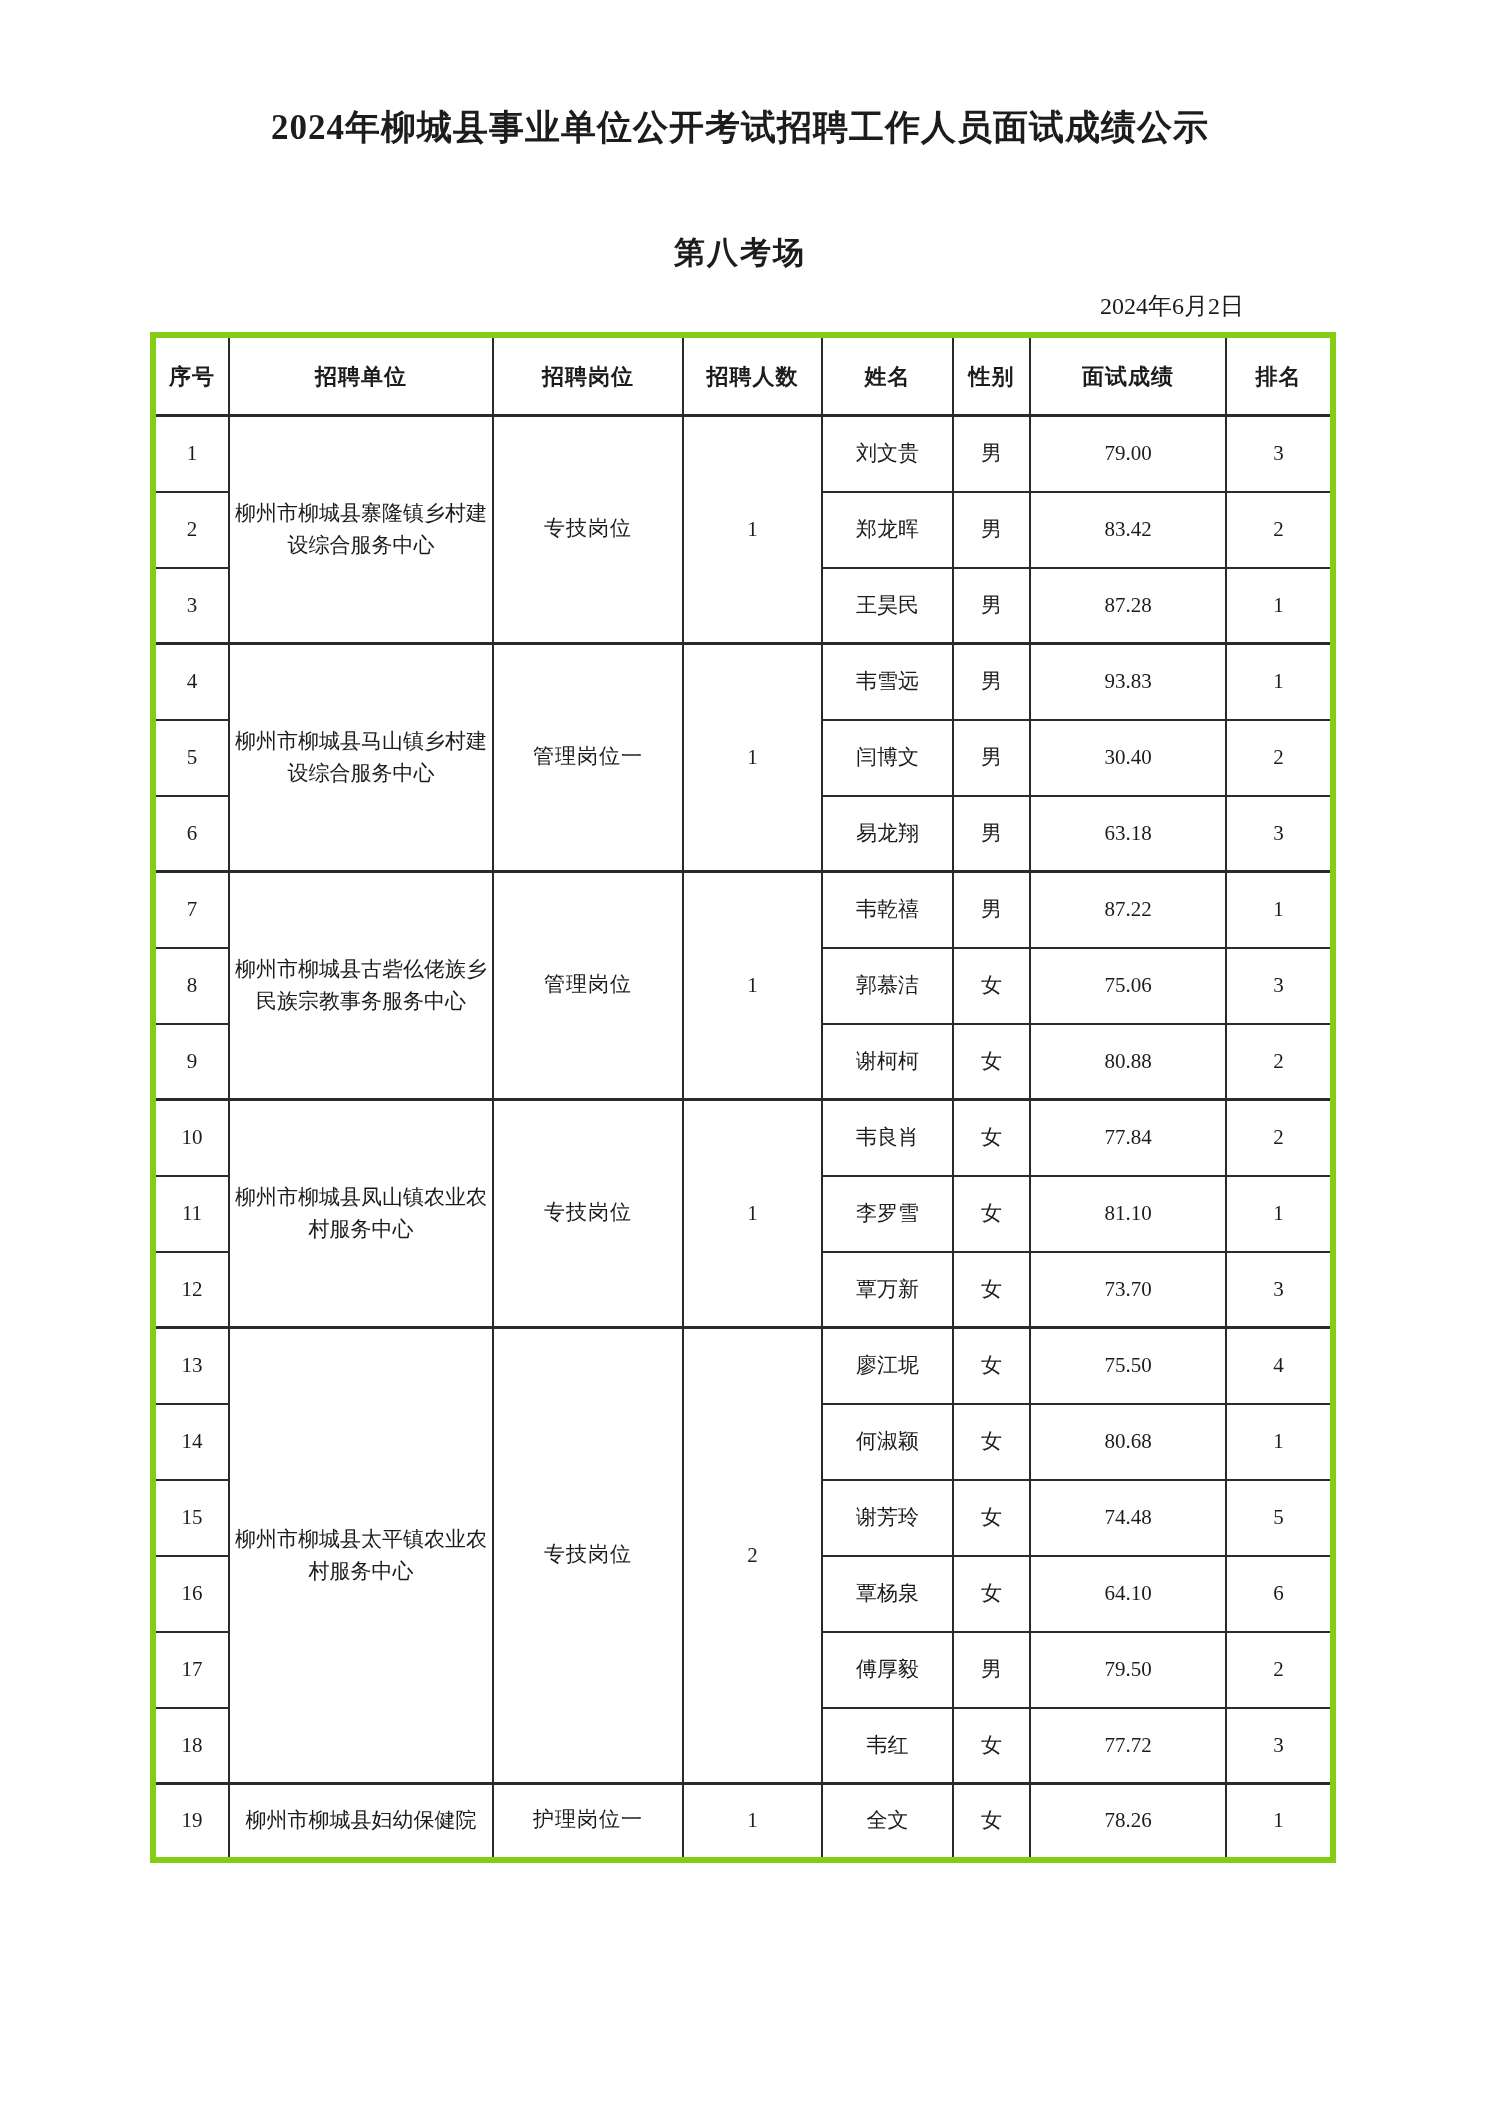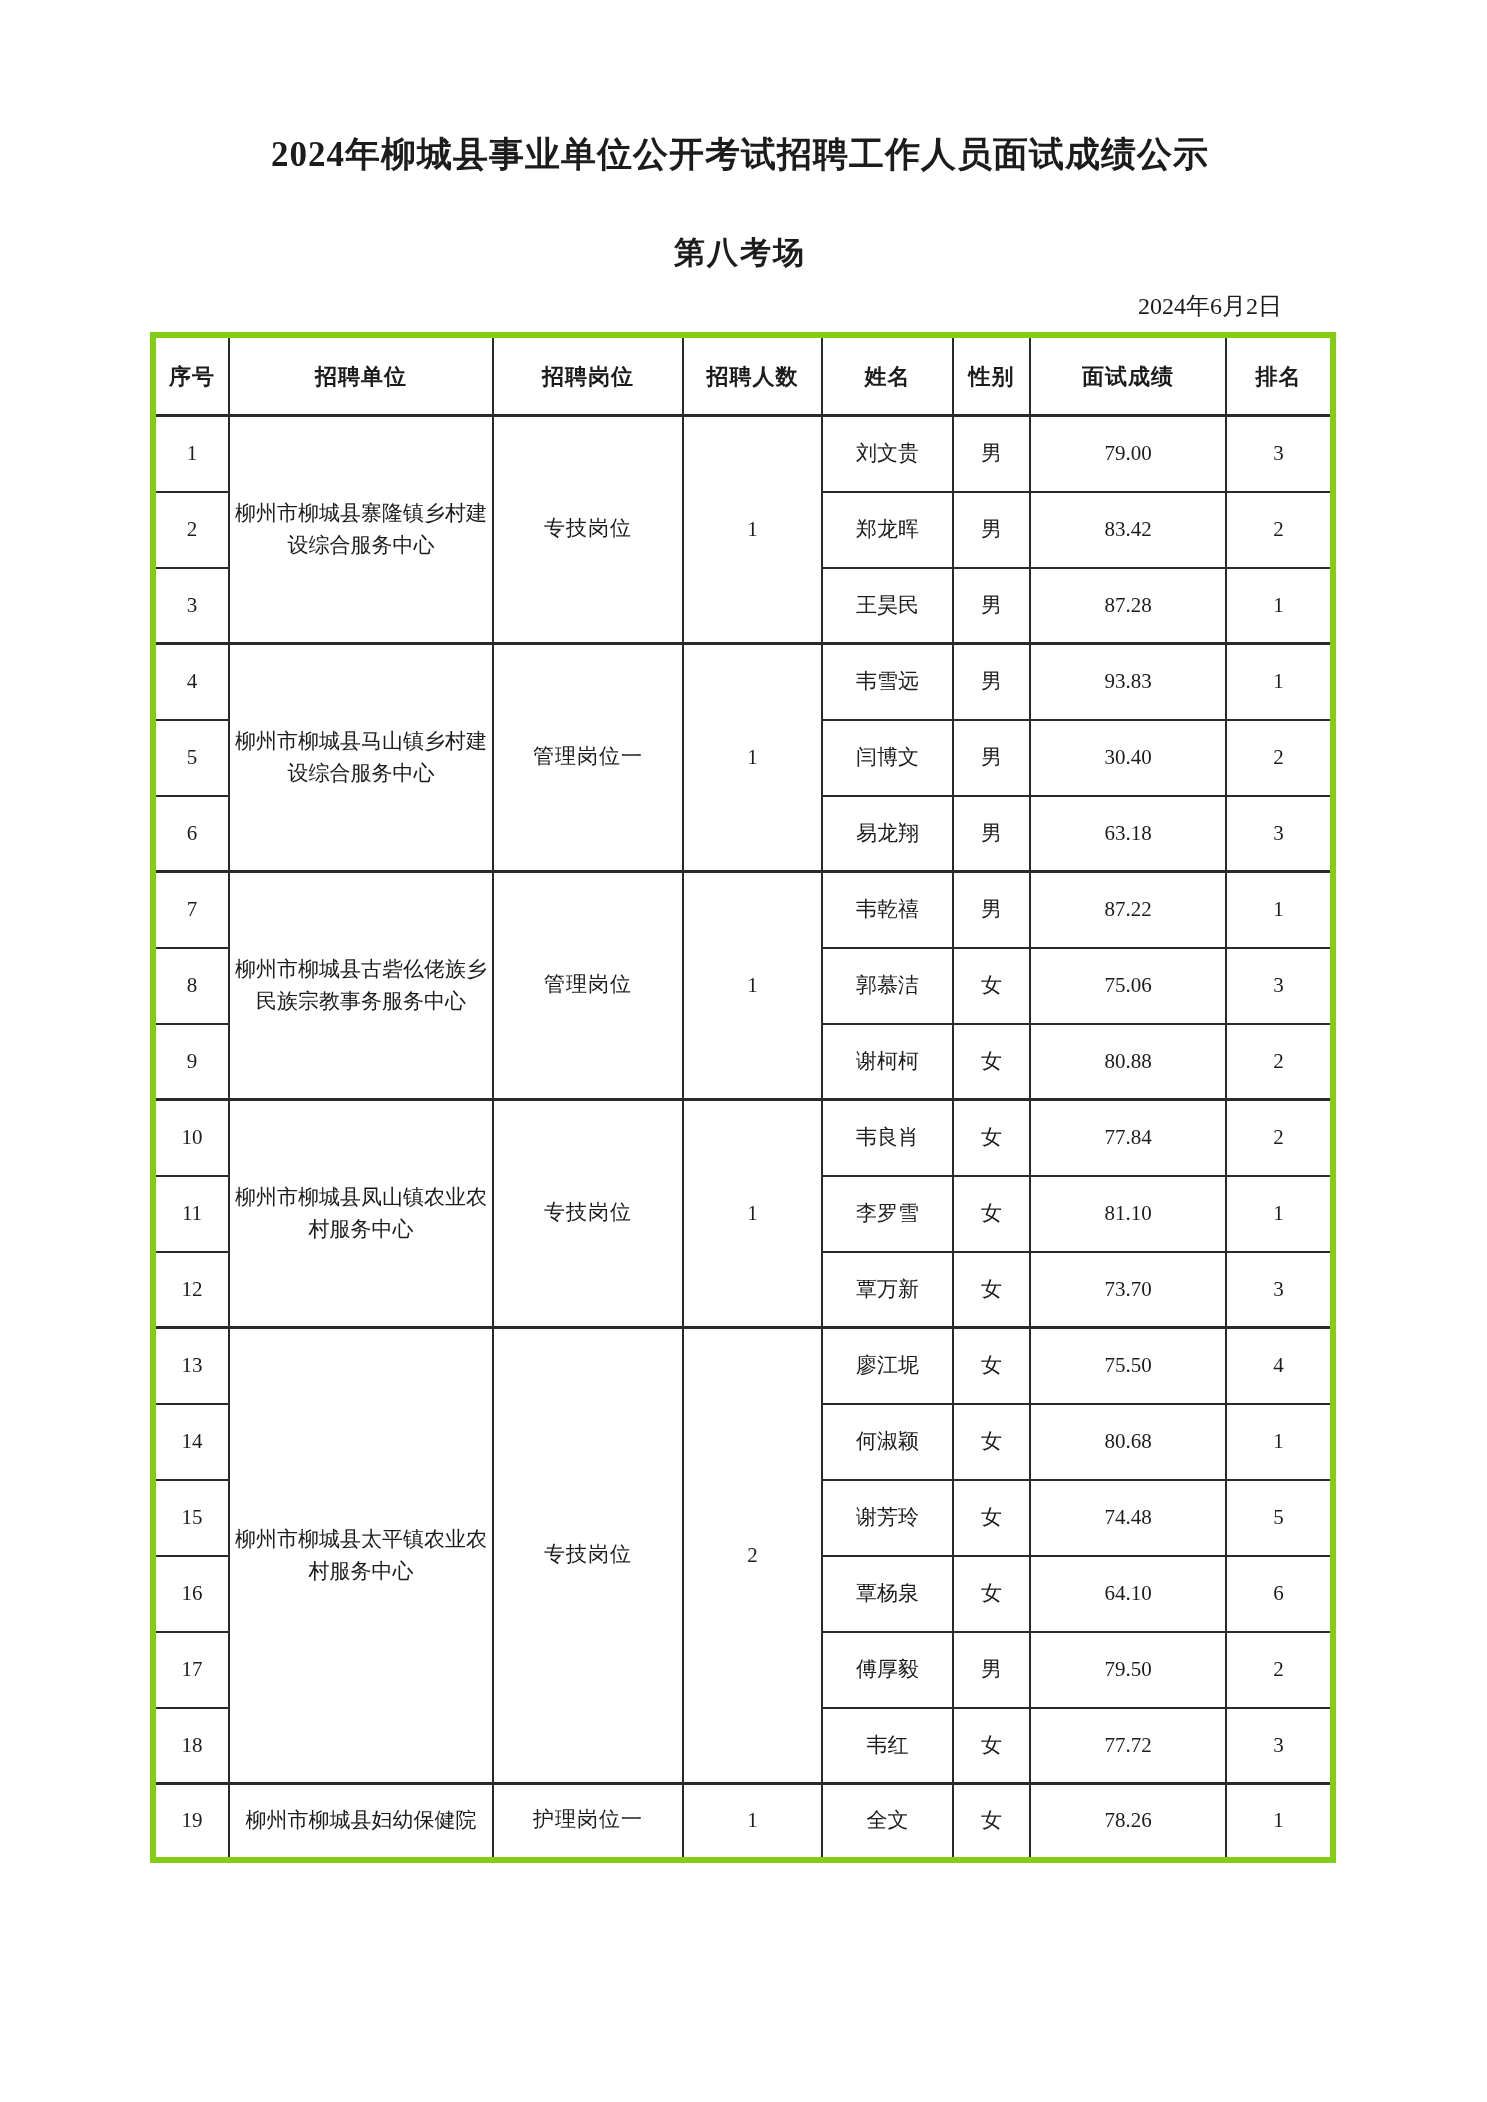--- a/index.html
+++ b/index.html
@@ -18,21 +18,20 @@
   .doc-title {
     position: absolute;
     left: 150px;
     top: 104px;
     width: 1180px;
     text-align: center;
     font-size: 35px;
     font-weight: bold;
     letter-spacing: 1px;
     white-space: nowrap;
-    margin-top: 27px;
   }
   .doc-subtitle {
     position: absolute;
     left: 150px;
     top: 232px;
     width: 1180px;
     text-align: center;
     font-size: 31px;
     font-weight: bold;
     letter-spacing: 2px;
@@ -40,21 +39,21 @@
   .doc-date {
     position: absolute;
     left: 150px;
     top: 290px;
     width: 1180px;
     text-align: right;
     padding-right: 0;
     box-sizing: border-box;
     font-size: 24px;
   }
-  .doc-date span { display: inline-block; margin-right: 48px; }
+  .doc-date span { display: inline-block; margin-right: 86px; }
   table.results {
     position: absolute;
     left: 150px;
     top: 332px;
     width: 1180px;
     border-collapse: collapse;
     table-layout: fixed;
     border: 6px solid #84cc16;
   }
   table.results th, table.results td {

